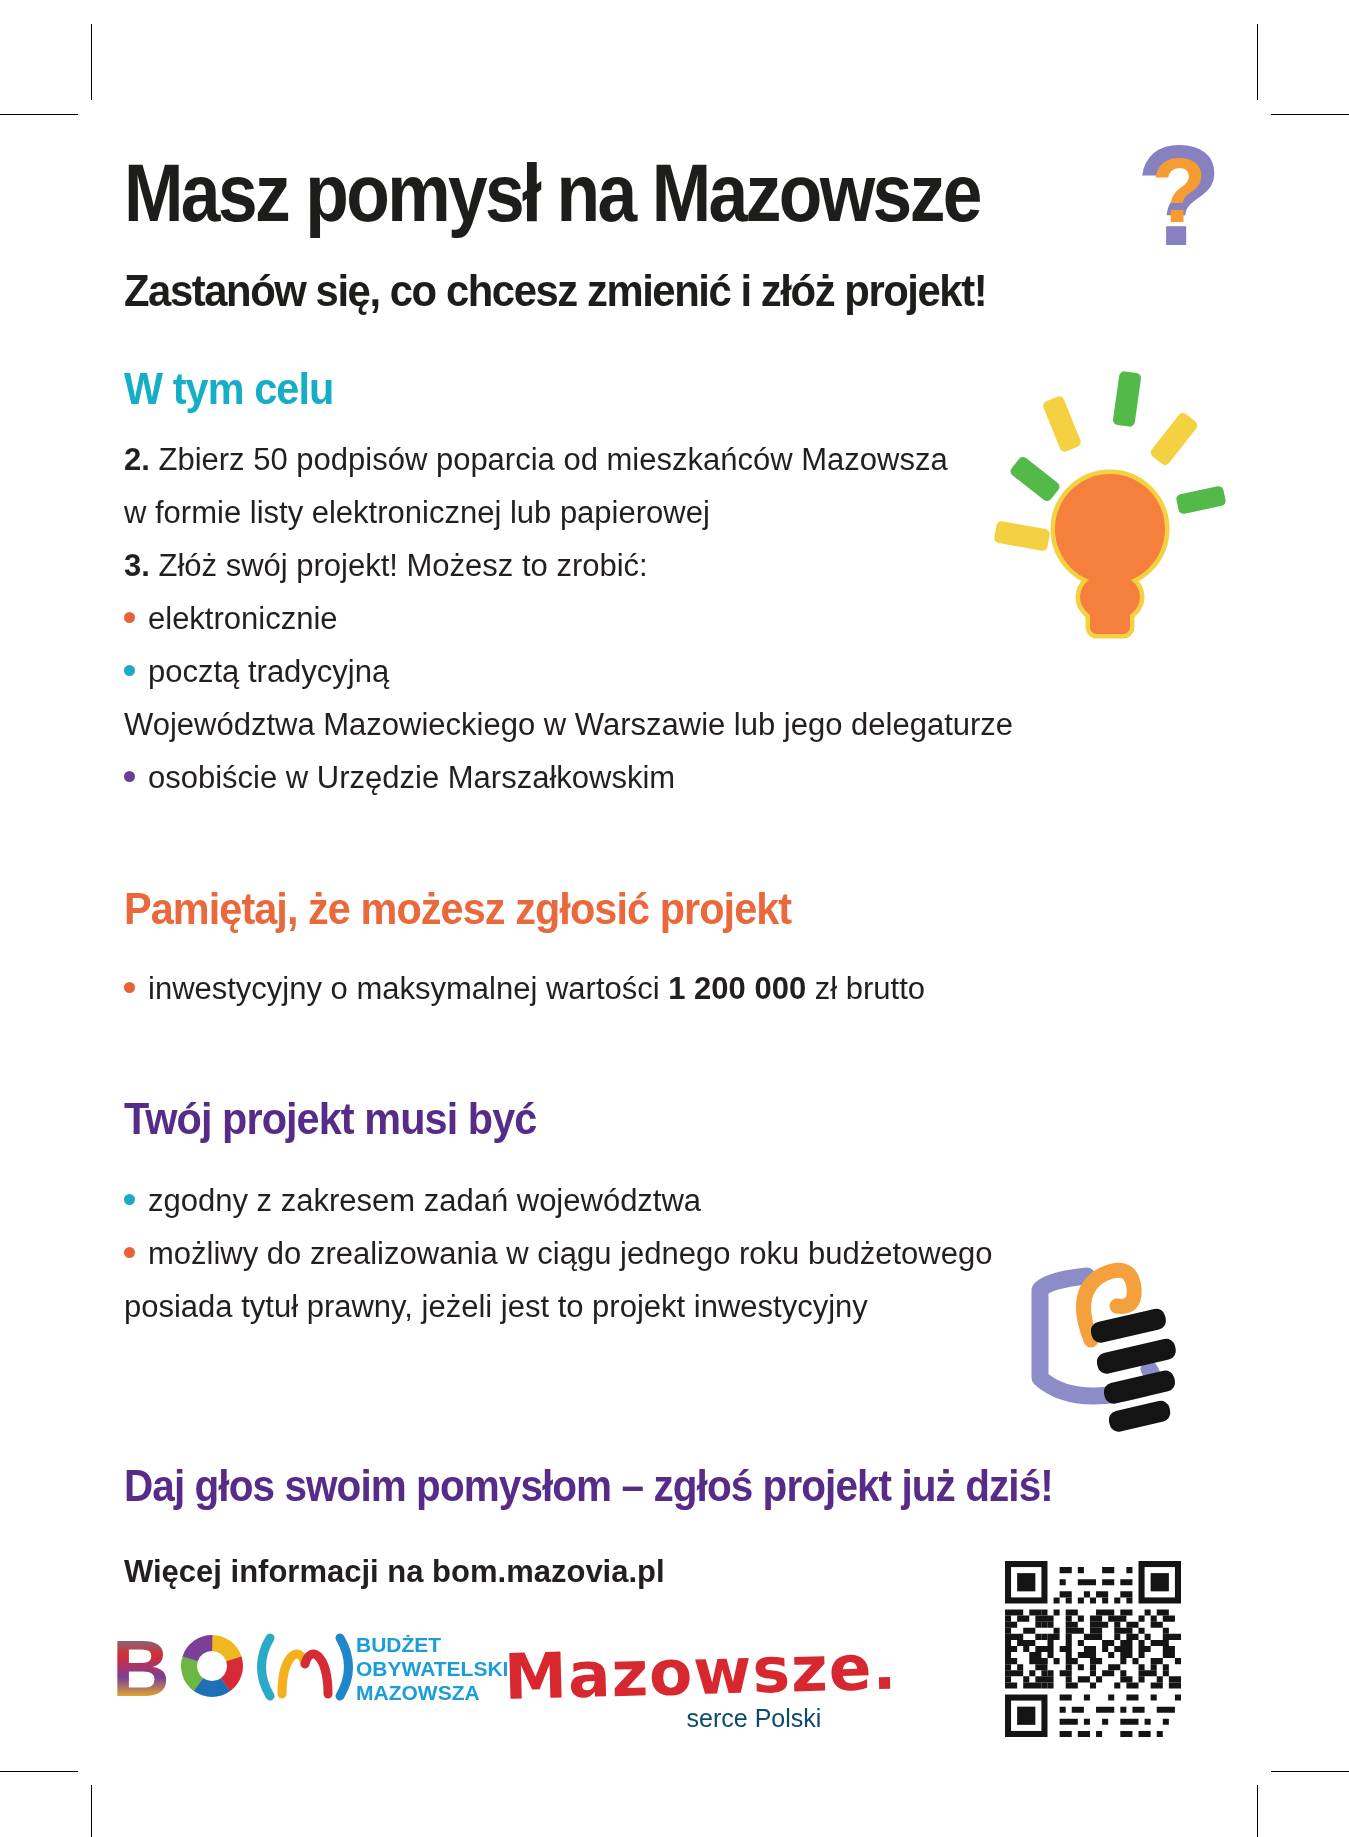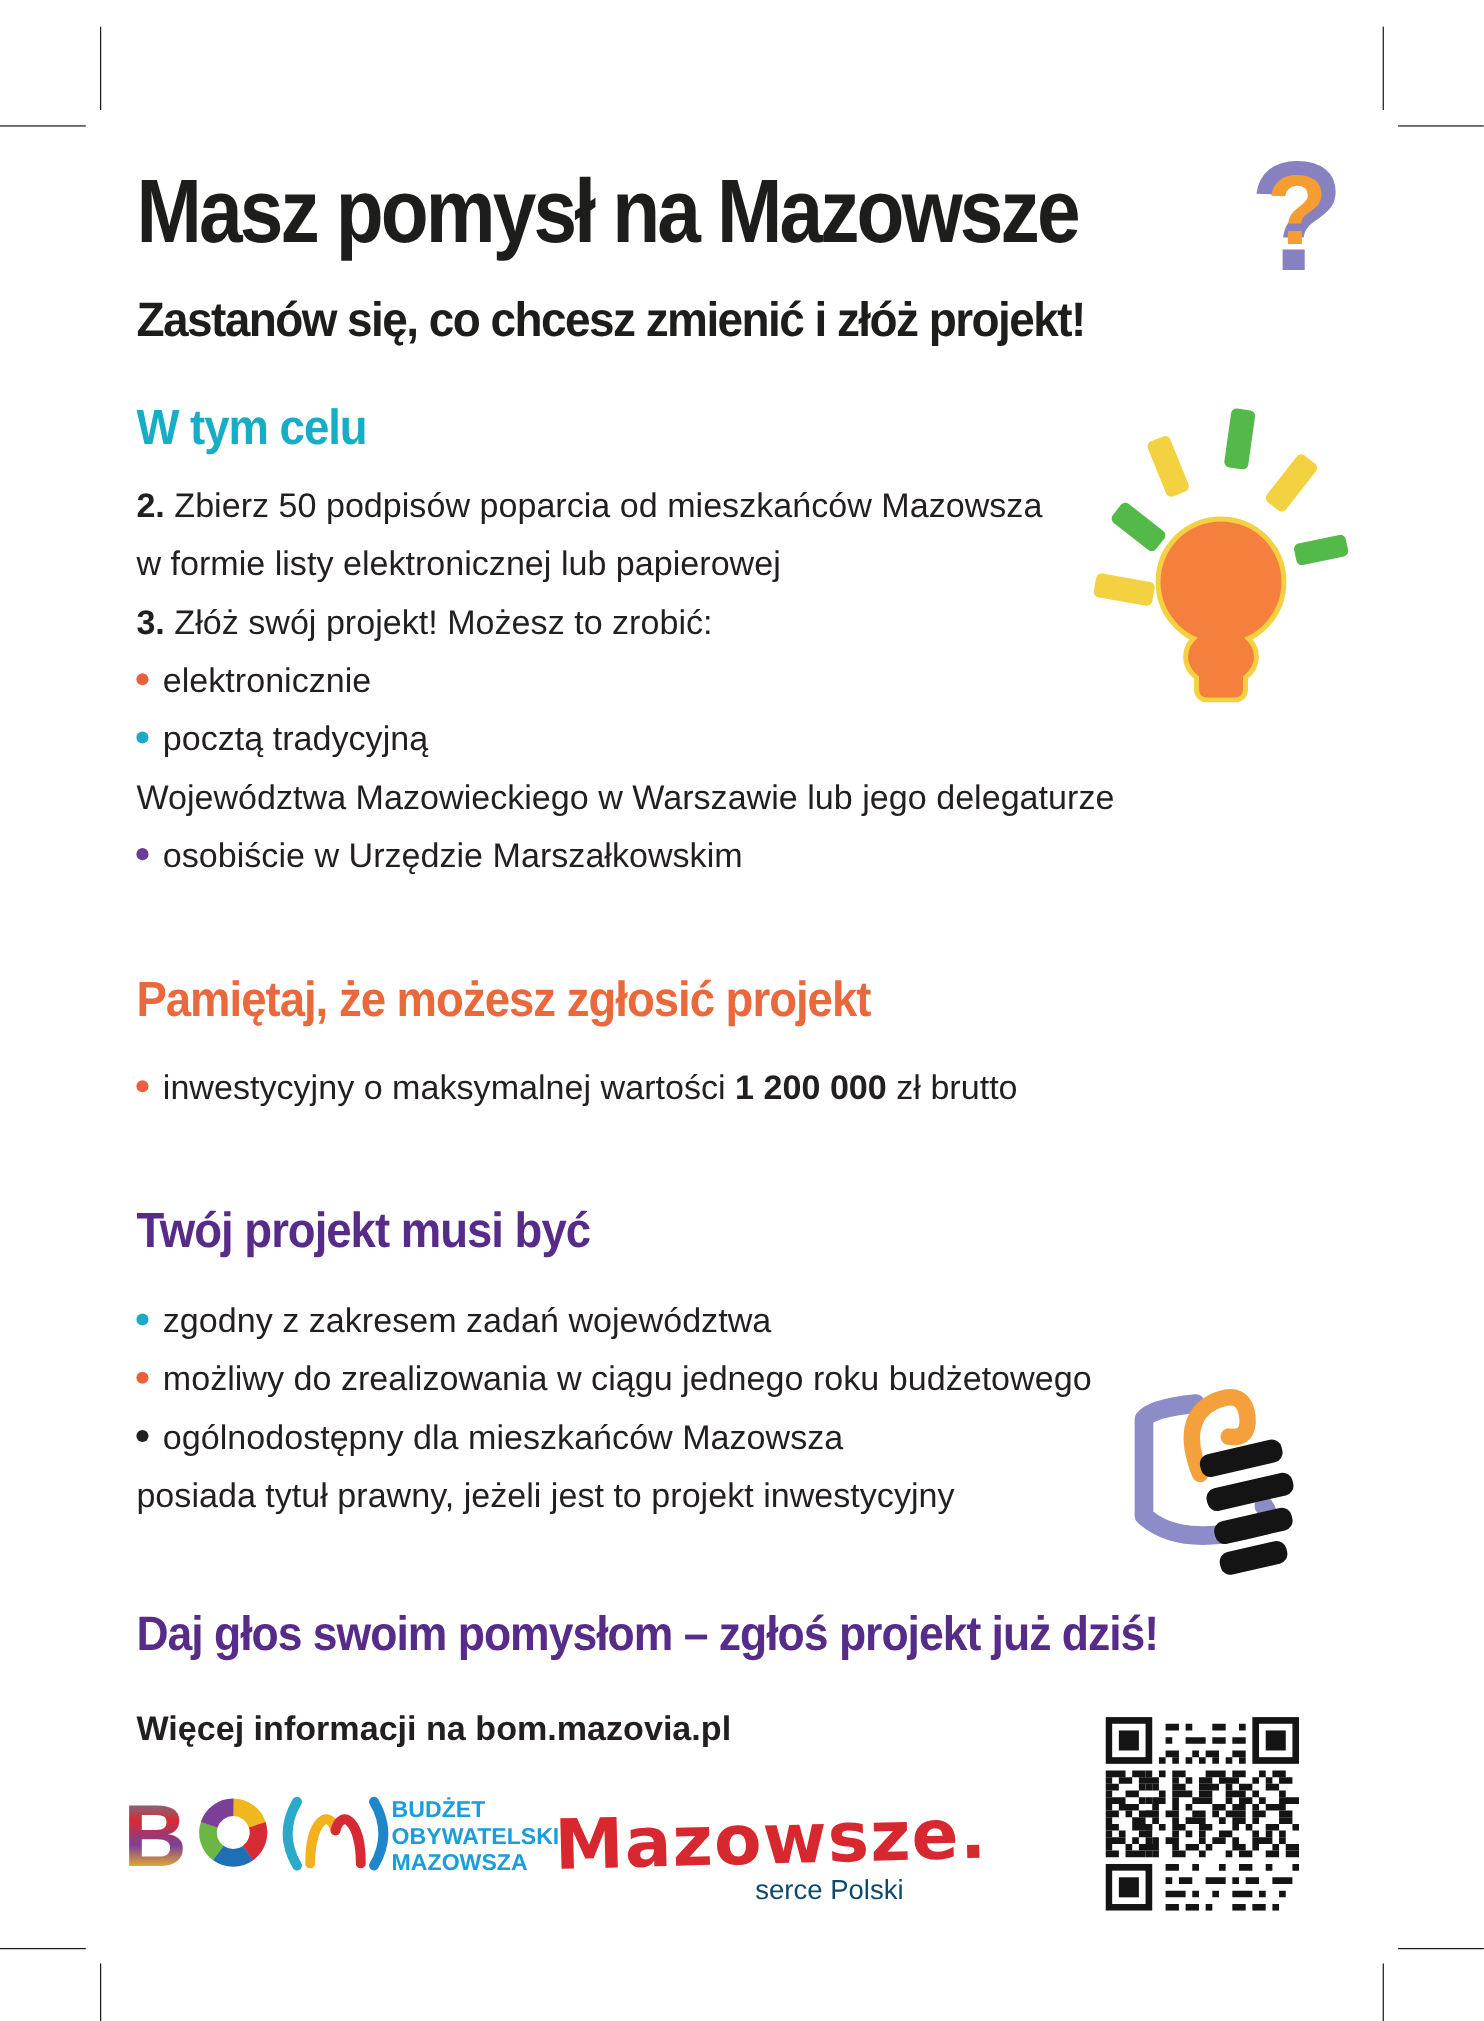--- a/index.html
+++ b/index.html
@@ -92,21 +92,20 @@
 
   <div class="abs lines" style="top:938px;">
     <div class="line"><span class="dot" style="background: rgb(233, 97, 59);"></span><span>inwestycyjny o maksymalnej wartości </span><b>1 200 000</b><span> zł brutto</span></div>
   </div>
 
   <div class="abs h-section" style="left: 124px; top: 1070px; color: rgb(87, 44, 136);">Twój projekt musi być</div>
 
   <div class="abs lines" style="top:1150px;">
     <div class="line"><span class="dot" style="background: rgb(29, 169, 200);"></span><span>zgodny z zakresem zadań województwa</span></div>
     <div class="line"><span class="dot" style="background: rgb(233, 97, 59);"></span><span>możliwy do zrealizowania w ciągu jednego roku budżetowego</span></div>
-    <div class="line"><span class="dot" style="background: rgb(35, 31, 32);"></span><span>ogólnodostępny dla mieszkańców Mazowsza</span></div>
     <div class="line"><span>posiada tytuł prawny, jeżeli jest to projekt inwestycyjny</span></div>
   </div>
 
   <svg class="abs" style="left:995px;top:1212px;" width="200" height="215" viewBox="0 0 200 215">
     <path d="M92 40 Q52 44 45 54 L45 142 Q78 172 150 152 Q163 146 154 133" fill="none" stroke="#8c8cc8" stroke-width="17" stroke-linecap="round" stroke-linejoin="round"></path>
     <path d="M96 104 Q76 54 109 38 Q136 26 139 52 Q141 73 122 70" fill="none" stroke="#f3a03d" stroke-width="15" stroke-linecap="round"></path>
     <g fill="#141414">
       <rect x="0" y="0" width="76" height="21" rx="9" transform="translate(94,88) rotate(-13)"></rect>
       <rect x="0" y="0" width="80" height="21" rx="9" transform="translate(100,119) rotate(-13)"></rect>
       <rect x="0" y="0" width="72" height="21" rx="9" transform="translate(107,149) rotate(-13)"></rect>

